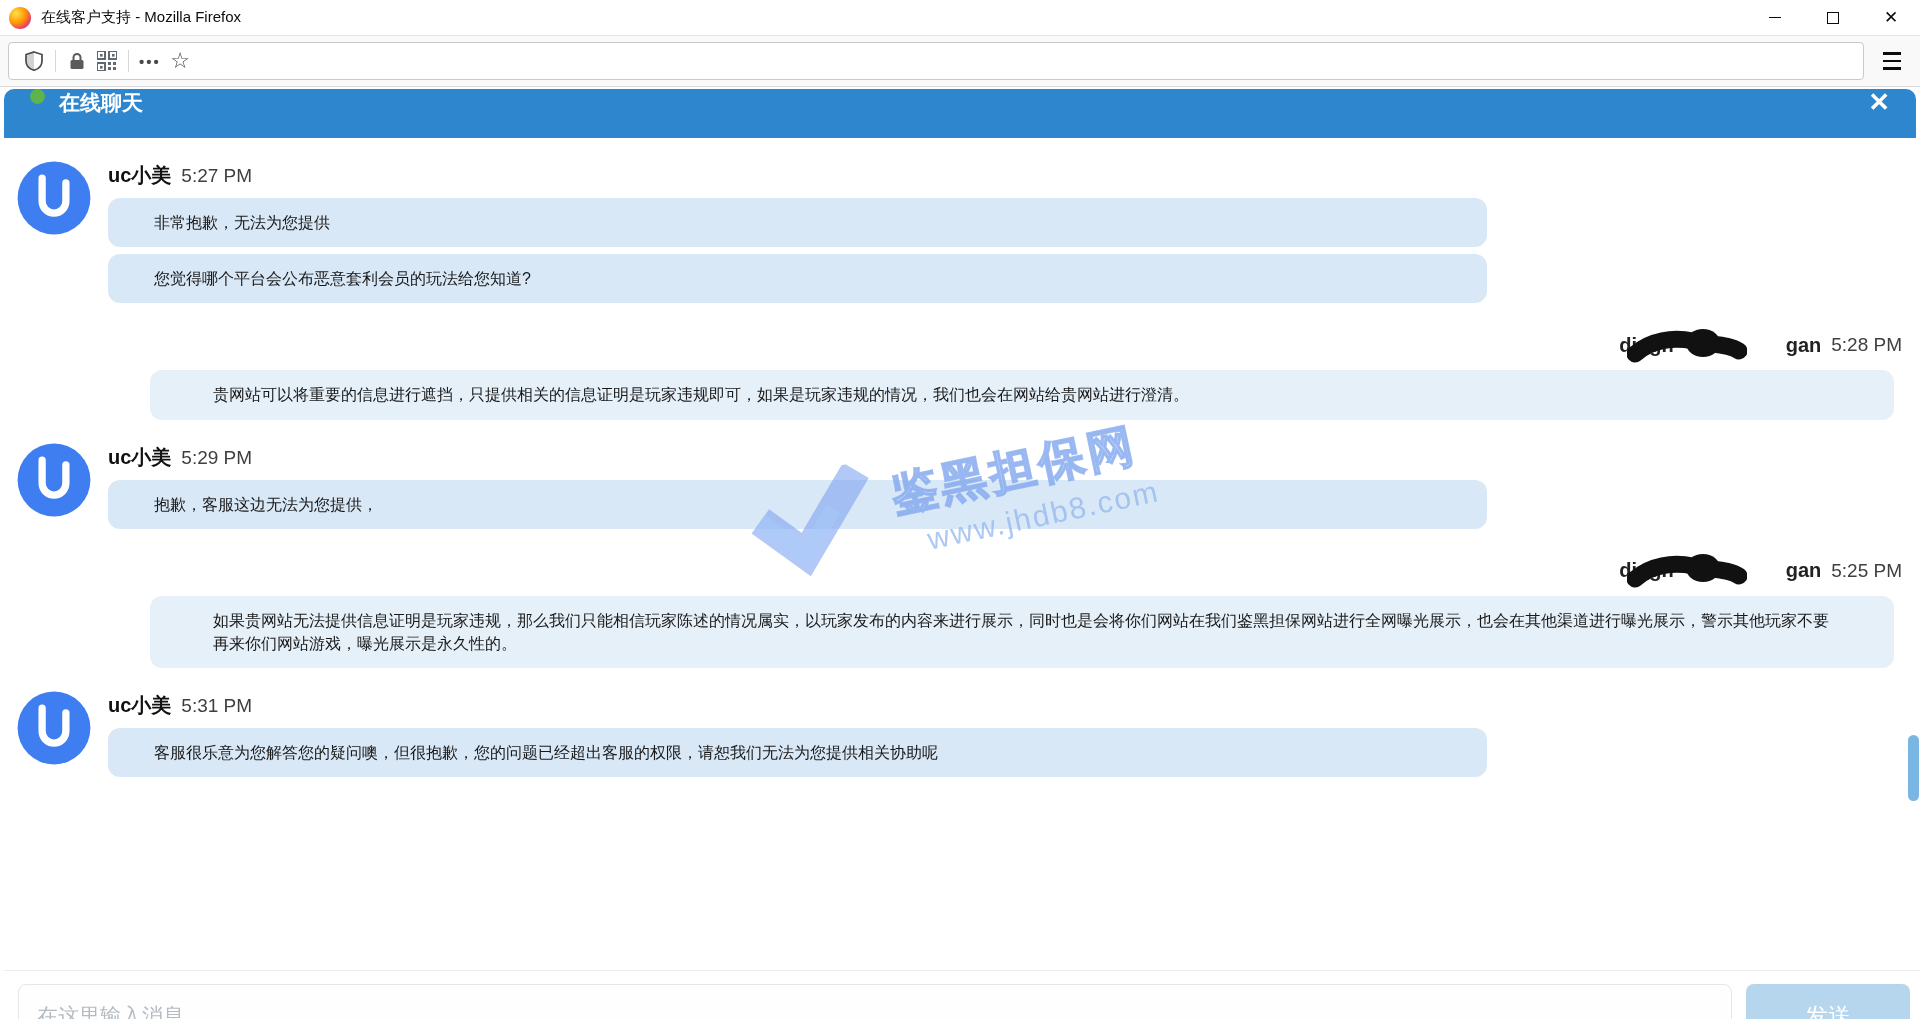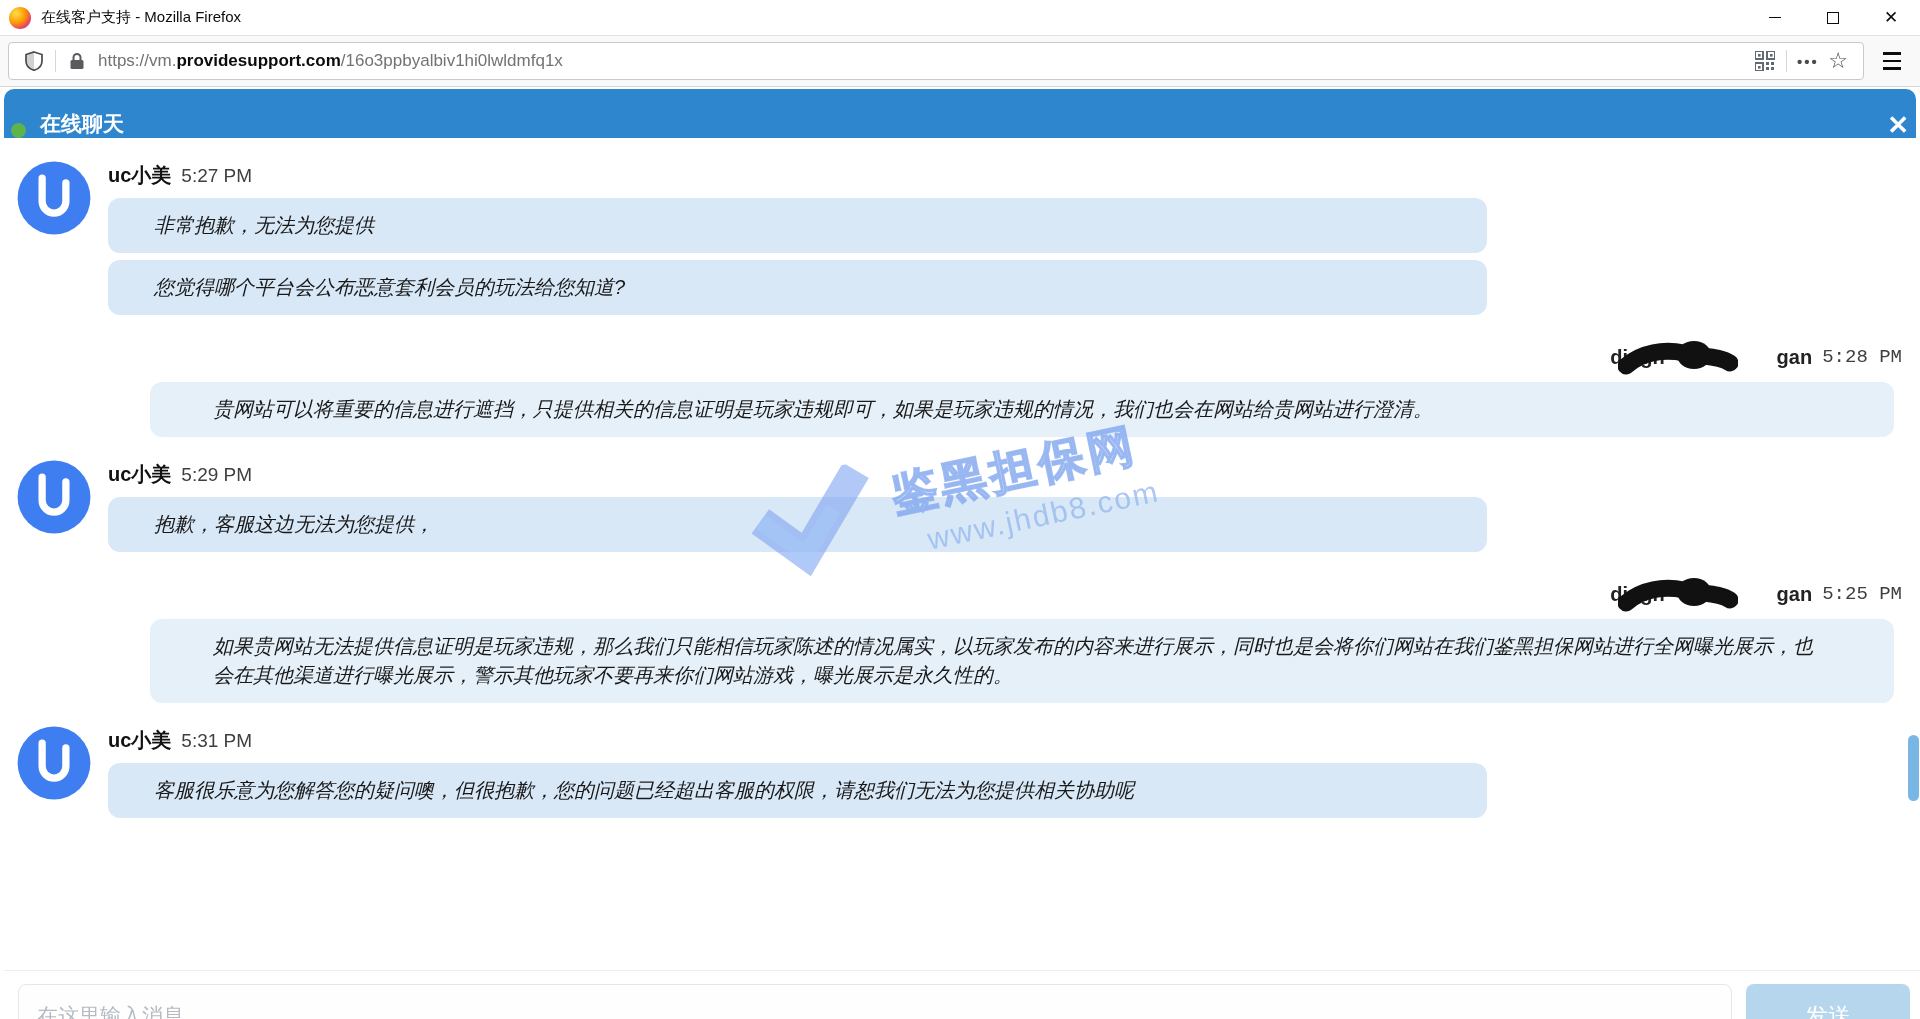--- a/index.html
+++ b/index.html
@@ -32,48 +32,48 @@
   .url-text b { color:#0c0c0d; font-weight:bold; }
   .ellipsis-glyph { letter-spacing:2px; font-size:15px; color:#4a4a4f; font-weight:bold; }
   .star-glyph { font-size:22px; color:#4a4a4f; line-height:1; }
   .hamburger { width:40px; height:38px; margin-left:8px; display:flex; flex-direction:column;
                align-items:center; justify-content:center; gap:5px; }
   .hamburger i { display:block; width:18px; height:2.4px; background:#0c0c0d; }
 
   
   .chat-panel { position:absolute; top:89px; left:4px; width:1912px; height:930px; background:#fff; }
   .chat-header { height:49px; background:#2e86cf; border-radius:10px 10px 0 0;
-                 display:flex; align-items:flex-end; padding:0 7px; }
+                 display:flex; align-items:flex-start; padding:0 26px; }
   .status-dot { width:15px; height:15px; border-radius:50%; background:#5db44c; margin-right:14px; }
   .chat-title { color:#fff; font-size:21px; font-weight:bold; }
   .chat-close { margin-left:auto; color:#fff; font-size:26px; font-weight:bold; line-height:1; cursor:pointer; }
 
   .chat-body { position:relative; height:744px; overflow:hidden; background:#fff; }
 
-  .bubble { border-radius:12px; padding:13px 46px; font-size:20px; line-height:1.45; color:#191919;font-style:italic; }
+  .bubble { border-radius:12px; padding:13px 46px; font-size:16px; line-height:1.45; color:#191919; }
   .agent-bubble { background:#d9e8f7; margin-bottom:7px; }
   .visitor-bubble { background:#e6f0f9; margin:0 22px 14px 146px; padding:13px 63px; }
 
   .msg-clip { height:64px; margin:-26px 22px 0 146px; background:#e6f0f9; border-radius:12px;
               padding:0 50px; display:flex; align-items:flex-end; overflow:hidden; }
   .msg-clip span { display:block; margin-bottom:9px; font-size:20px; color:#191919; white-space:nowrap; }
 
   .msg.agent { display:flex; padding-left:12px; margin-top:22px; }
   .avatar { flex:0 0 76px; width:76px; height:76px; margin-right:16px; }
   .agent-content { flex:1; margin-right:429px; }
   .meta { display:flex; align-items:baseline; gap:10px; margin:2px 0 9px; }
   .meta .name { font-size:20px; font-weight:bold; color:#111; }
   .meta .time { font-size:19px; color:#3f3f3f; }
 
   .msg.visitor { margin-top:18px; }
   .visitor-meta { display:flex; justify-content:flex-end; align-items:center; gap:10px;
                   padding-right:14px; margin-bottom:8px; height:34px; }
   .redacted { position:relative; display:flex; align-items:center; font-size:20px; font-weight:bold; color:#222; }
   .redacted svg { position:absolute; left:8px; top:-6px; }
-  .visitor-meta .time { font-size:19px; color:#3f3f3f;font-family:Liberation Mono, monospace; }
+  .visitor-meta .time { font-size:19px; color:#3f3f3f; }
 
   
   .watermark { position:absolute; left:742px; top:300px; width:460px; display:flex; align-items:center;
                transform:rotate(-12deg); pointer-events:none; opacity:0.9; }
   .wm-text { margin-left:18px; }
   .wm-title { font-size:46px; font-weight:bold; letter-spacing:4px;
               color:rgba(160,192,243,0.55); -webkit-text-stroke:1.6px rgba(130,168,238,0.85); }
   .wm-url { font-size:30px; color:rgba(148,183,240,0.85); margin:2px 0 0 26px; letter-spacing:2px; }
 
   
@@ -119,21 +119,20 @@
             <path d="M9 1 L9 19.3 C4.5 18 1 15 1 10 V3.5 Z" fill="#4a4a4f" opacity="0.25"></path>
           </svg>
       </span>
       <span class="ub-sep"></span>
       <span class="ub-icon">
         <svg width="16" height="18" viewBox="0 0 16 18">
             <rect x="1.5" y="8" width="13" height="9" rx="1.6" fill="#5a5a5f"></rect>
             <path d="M4.5 8 V5.5 a3.5 3.5 0 0 1 7 0 V8" fill="none" stroke="#5a5a5f" stroke-width="2"></path>
           </svg>
       </span>
-      <span class="url-text"><span>https://vm.</span><b>providesupport.com</b><span>/16o3ppbyalbiv1hi0lwldmfq1x</span></span>
       <span class="ub-icon">
         <svg width="20" height="20" viewBox="0 0 20 20" fill="#5f6a73">
             <rect x="0" y="0" width="8" height="8" fill="none" stroke="#5f6a73" stroke-width="2"></rect>
             <rect x="3" y="3" width="2.6" height="2.6"></rect>
             <rect x="12" y="0" width="8" height="8" fill="none" stroke="#5f6a73" stroke-width="2"></rect>
             <rect x="15" y="3" width="2.6" height="2.6"></rect>
             <rect x="0" y="12" width="8" height="8" fill="none" stroke="#5f6a73" stroke-width="2"></rect>
             <rect x="3" y="15" width="2.6" height="2.6"></rect>
             <rect x="11" y="11" width="3" height="3"></rect>
             <rect x="16" y="11" width="3" height="3"></rect>

